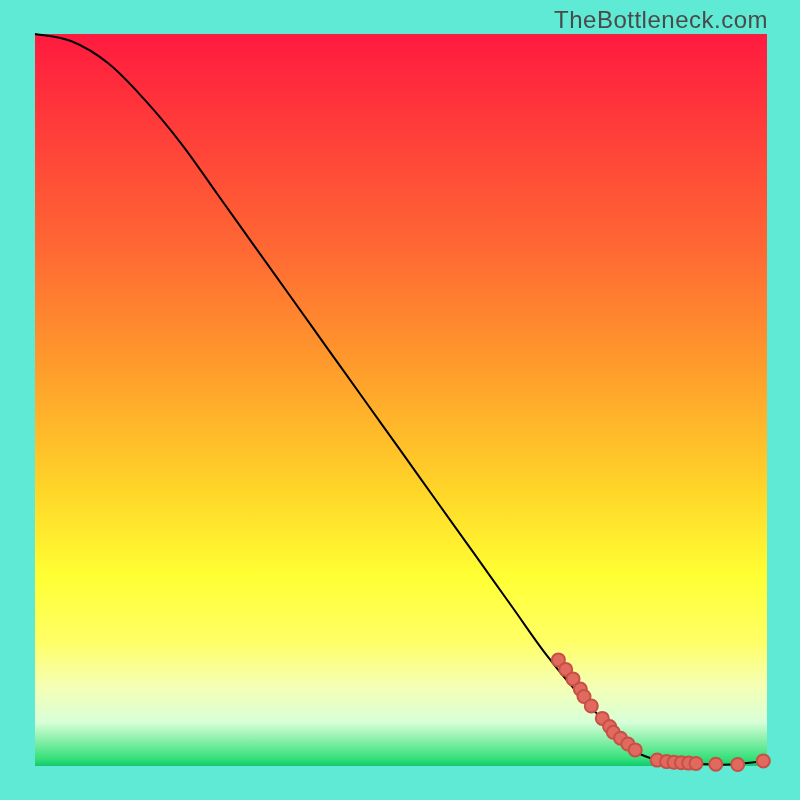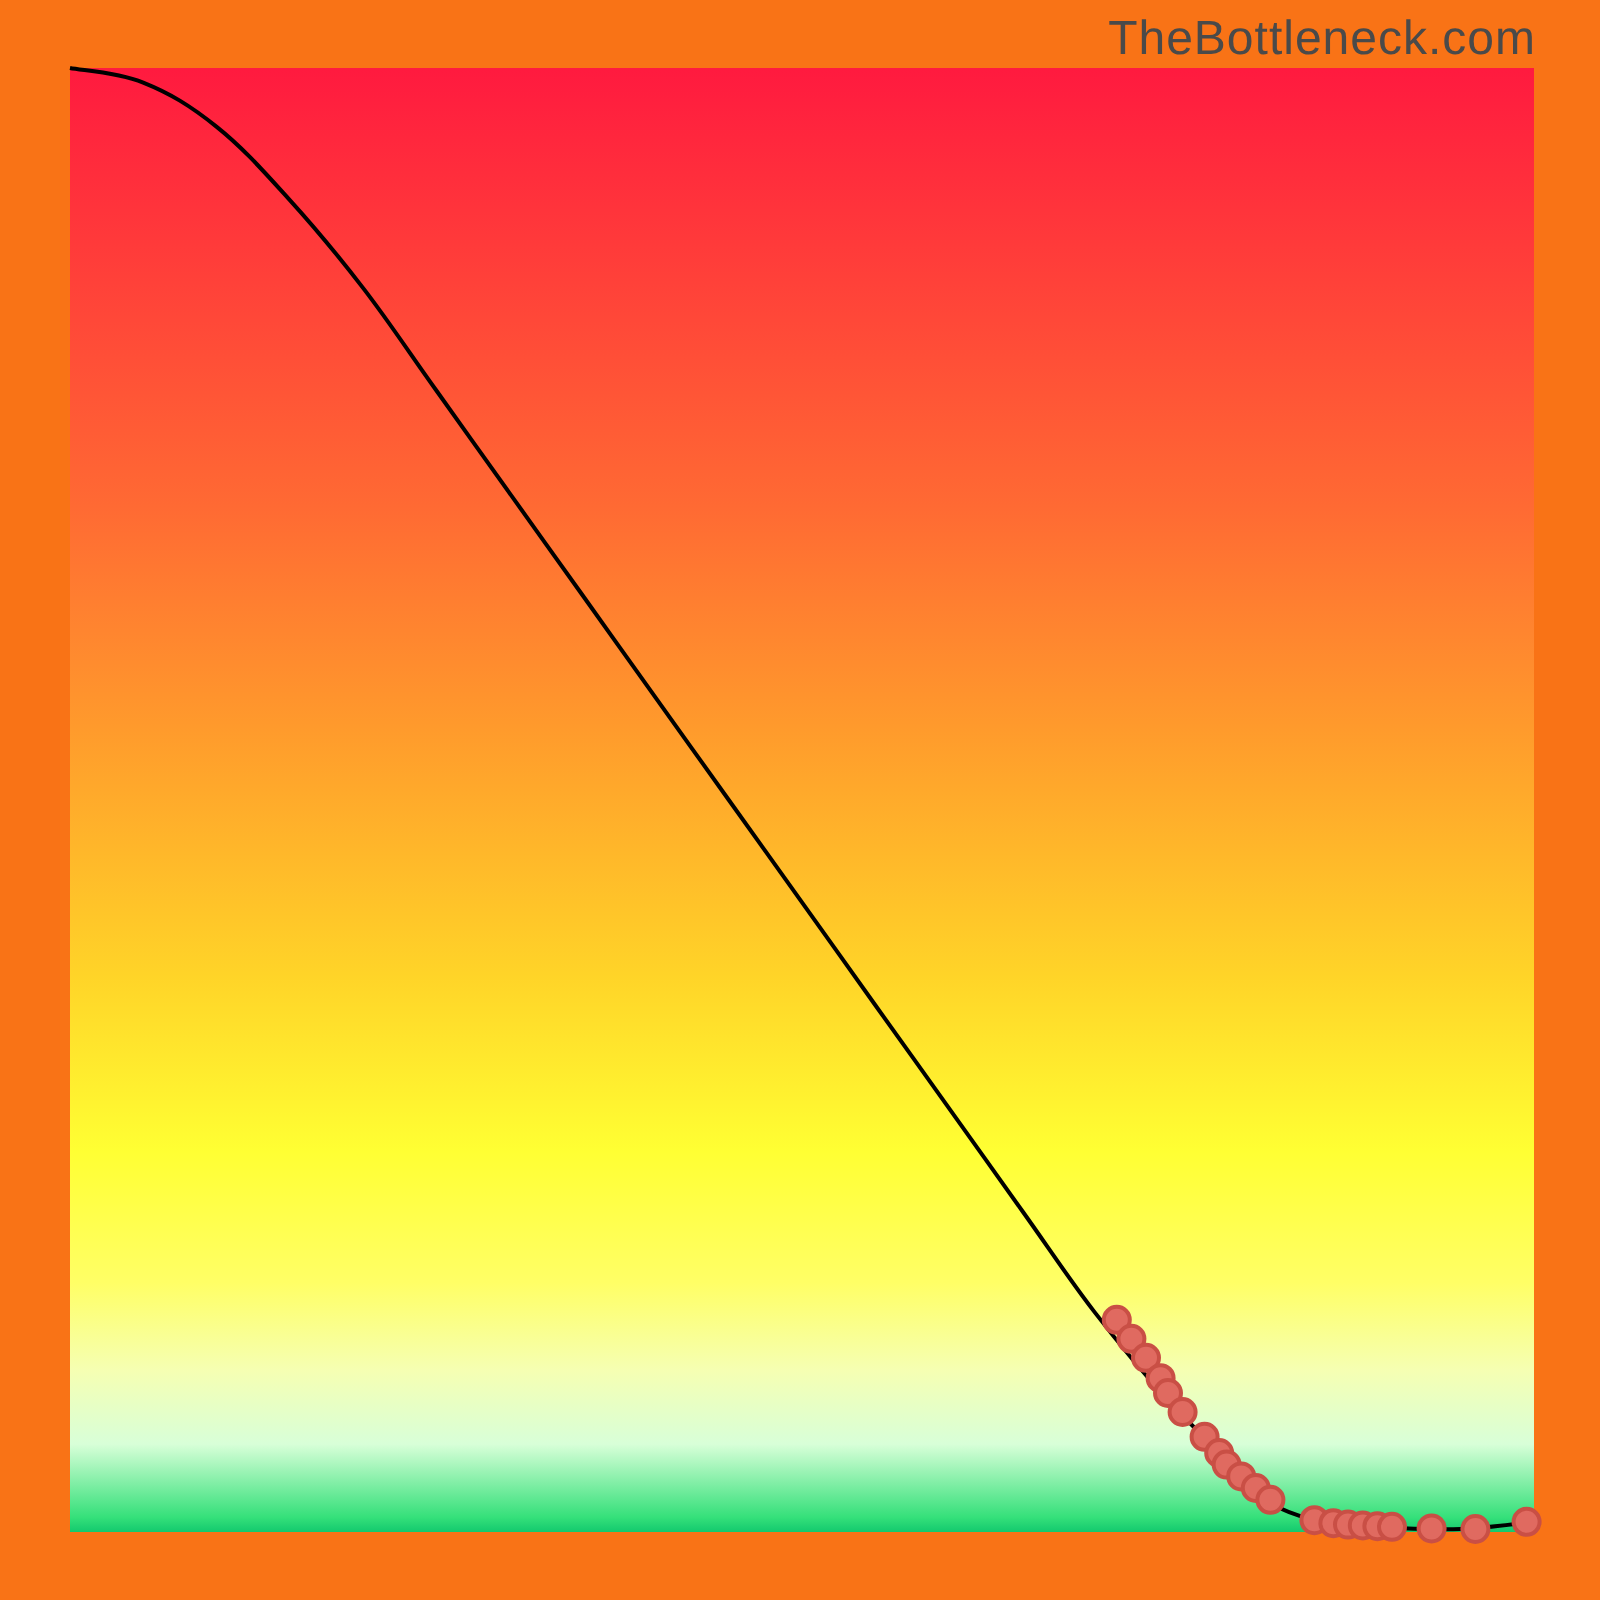--- a/index.html
+++ b/index.html
@@ -8,21 +8,21 @@
     background: #000;
     width: 800px;
     height: 800px;
     overflow: hidden;
     font-family: Arial, Helvetica, sans-serif;
   }
   .frame {
     position: relative;
     width: 800px;
     height: 800px;
-    background: #f97316;
+    background: #5eead4;
   }
   .plot-area {
     position: absolute;
     left: 35px;
     top: 34px;
     width: 732px;
     height: 732px;
     background: linear-gradient(to bottom,
       #ff1a3f 0%,
       #ff3a3a 12%,

